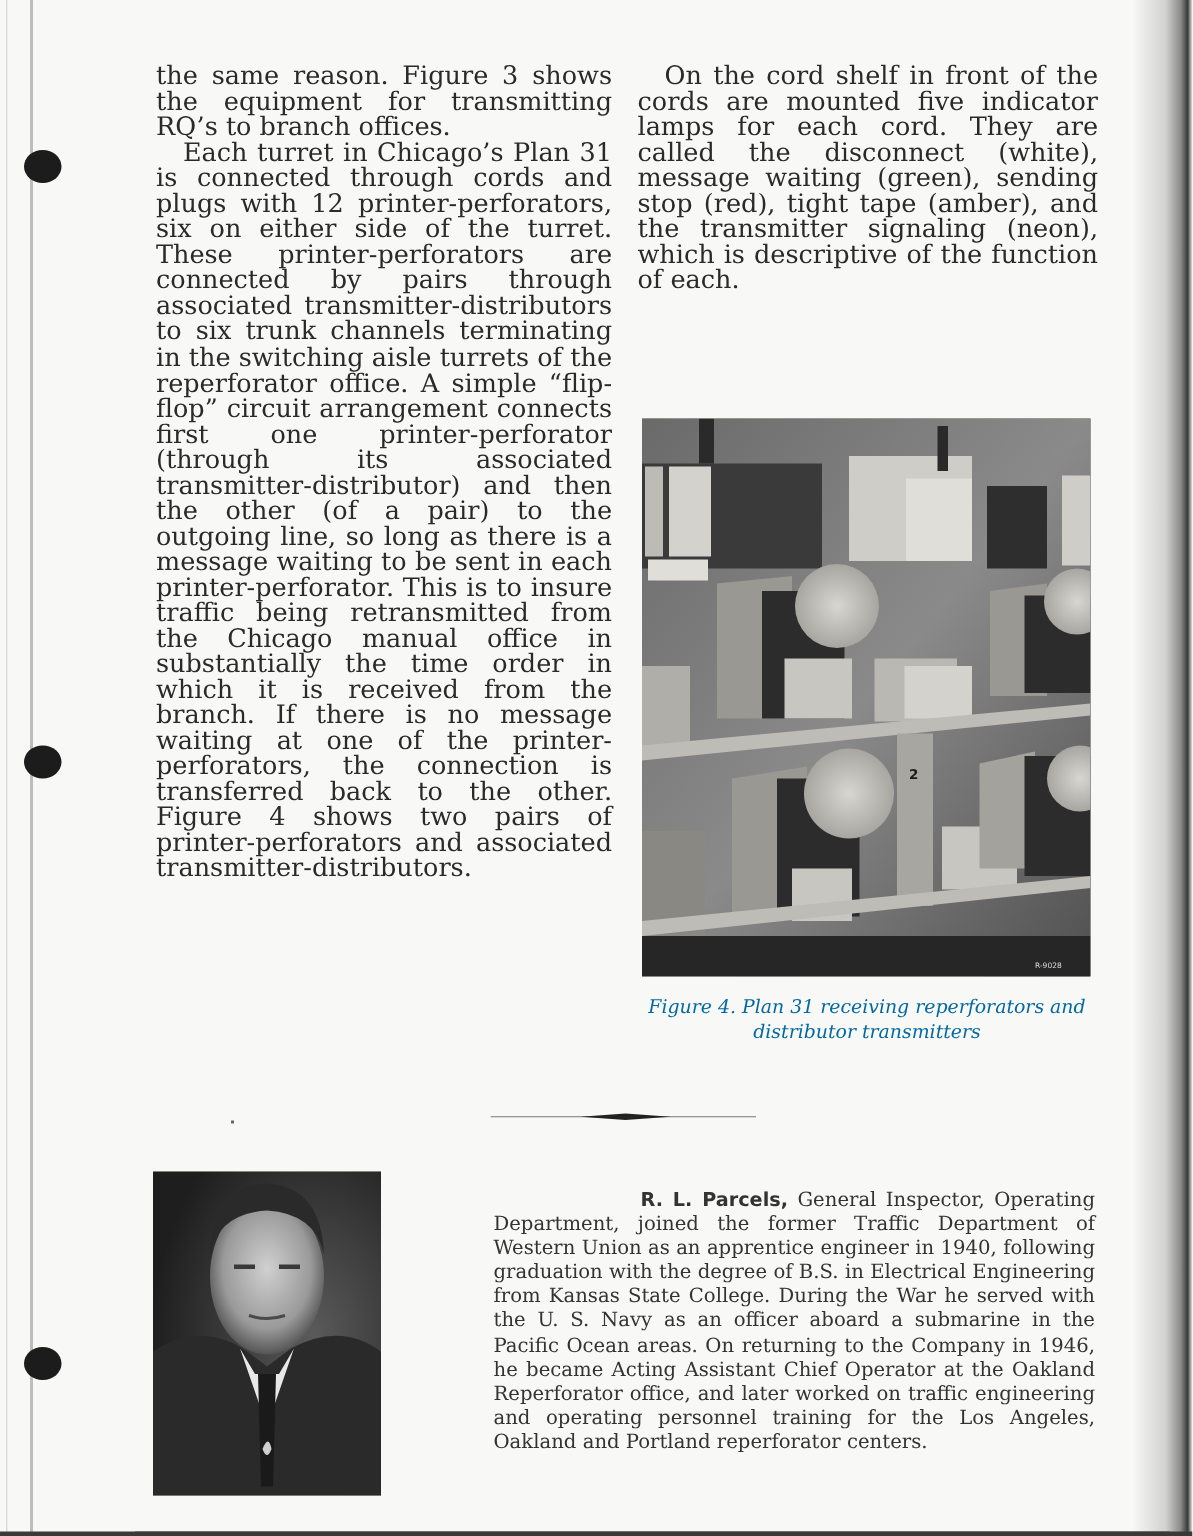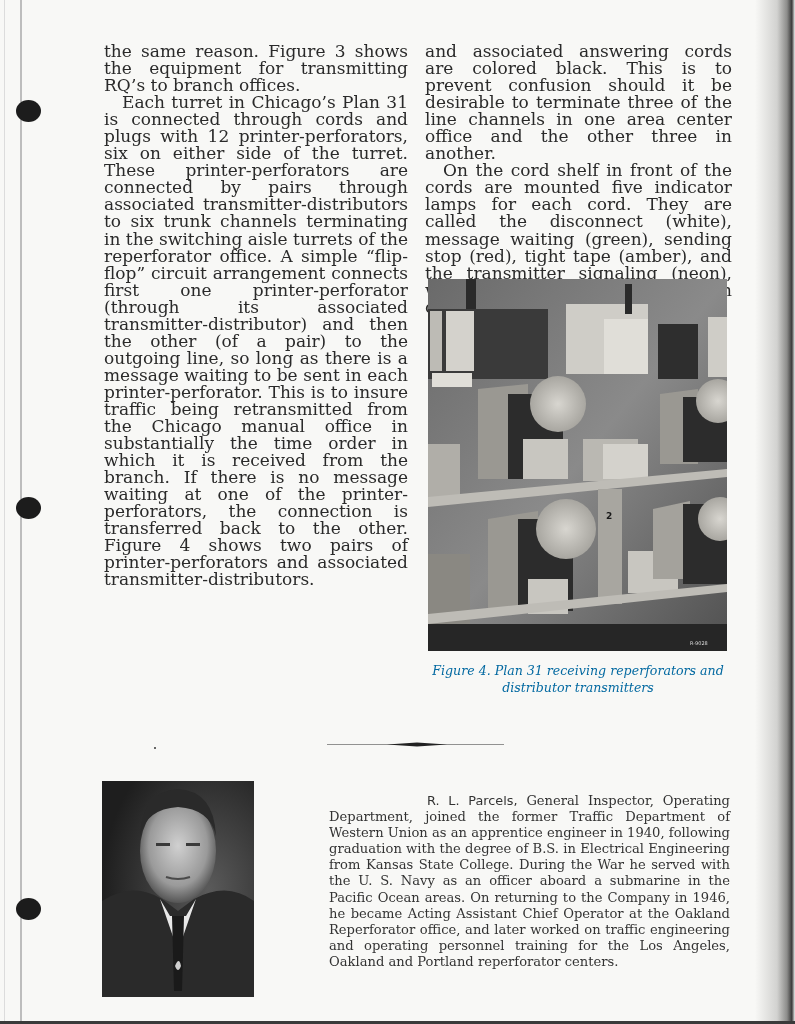--- a/index.html
+++ b/index.html
@@ -38,21 +38,21 @@
   .divider { position:absolute; left:327px; top:742px; width:177px; height:5px; }
 
   .portrait {
     position:absolute; left:102px; top:781px; width:152px; height:216px;
     background:#2b2b2b; overflow:hidden;
   }
   .bio {
     position:absolute; left:329px; top:793px; width:401px;
     font-size:13.1px; line-height:16.1px; text-align:justify; color:#333;
   }
-  .bio .name { font-family:"DejaVu Sans","Liberation Sans",sans-serif; font-weight:normal; font-size:12.8px; padding-left:98px;margin-top:47px; }
+  .bio .name { font-family:"DejaVu Sans","Liberation Sans",sans-serif; font-weight:bold; font-size:12.8px; padding-left:98px;margin-top:47px; }
   .footer {
     position:absolute; top:1052px; font-family:Liberation Sans, sans-serif;
     font-weight:bold; font-size:10.5px; letter-spacing:0.5px; color:#222;margin-left:12px;
   }
   .footer-left { left:103px; }
   .footer-right { left:674px; }
   .footer-rule { position:absolute; left:90px; top:1021px; width:690px; height:2px; background:#555; }
   .dot { position:absolute; left:154px; top:747px; width:2px; height:2px; background:#666; }
 </style>
 </head>
@@ -64,21 +64,20 @@
 <div class="hole" style="top:497px"></div>
 <div class="hole" style="top:898px"></div>
 <div class="right-edge"></div>
 
 <div class="col col-left">
   <p>the same reason. Figure 3 shows the equipment for transmitting RQ’s to branch offices.</p>
   <p class="ind">Each turret in Chicago’s Plan 31 is connected through cords and plugs with 12 printer-perforators, six on either side of the turret. These printer-perforators are connected by pairs through associated transmitter-distributors to six trunk channels terminating in the switching aisle turrets of the reperforator office. A simple “flip-flop” circuit arrangement connects first one printer-perforator (through its associated transmitter-distributor) and then the other (of a pair) to the outgoing line, so long as there is a message waiting to be sent in each printer-perforator. This is to insure traffic being retransmitted from the Chicago manual office in substantially the time order in which it is received from the branch. If there is no message waiting at one of the printer-perforators, the connection is transferred back to the other. Figure 4 shows two pairs of printer-perforators and associated transmitter-distributors.</p>
 </div>
 
 <div class="col col-right">
-  <p>and associated answering cords are colored black. This is to prevent confusion should it be desirable to terminate three of the line channels in one area center office and the other three in another.</p>
   <p class="ind">On the cord shelf in front of the cords are mounted five indicator lamps for each cord. They are called the disconnect (white), message waiting (green), sending stop (red), tight tape (amber), and the transmitter signaling (neon), which is descriptive of the function of each.</p>
 </div>
 
 <div class="figure">
   <svg width="299" height="372" viewBox="0 0 299 372">
     <defs>
       <linearGradient id="wall" x1="0" y1="0" x2="1" y2="1">
         <stop offset="0" stop-color="#6a6a6a"></stop>
           <stop offset="0.5" stop-color="#8a8a8a"></stop>
           <stop offset="1" stop-color="#505050"></stop>

